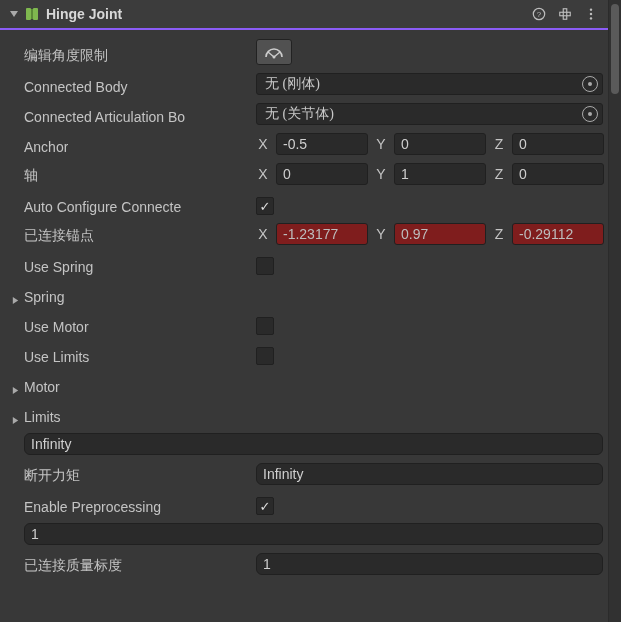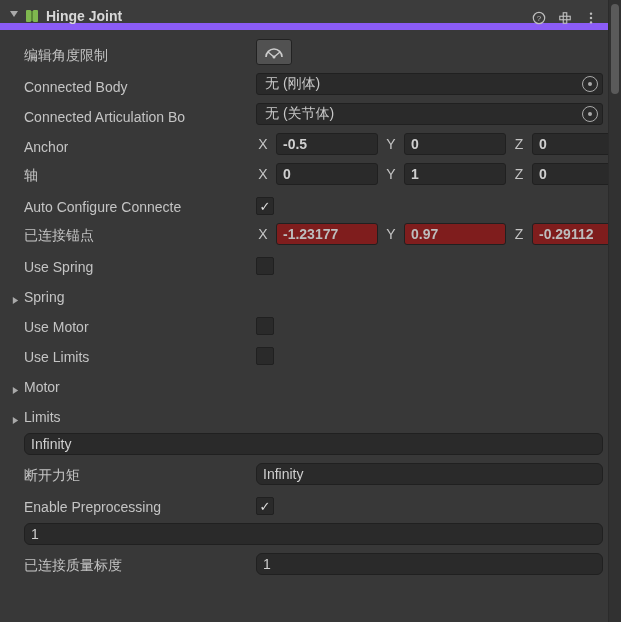--- a/index.html
+++ b/index.html
@@ -9,23 +9,24 @@
     font-family: -apple-system, "Segoe UI", Arial, sans-serif;
     font-size: 14px;
     width: 621px;
     height: 622px;
     overflow: hidden;
     position: relative;
   }
   .panel { width: 609px; }
   .header {
     display: flex;
+    align-items: center;
     height: 30px;
     background: #3c3c3c;
-    border-bottom: 7px solid #8b5cf6;
+    border-bottom: 2px solid #8b5cf6;
     padding: 8px 8px;
   }
   .foldout {
     width: 12px; height: 12px;
     display: inline-flex; align-items: center; justify-content: center;
     color: #aaa; font-size: 10px;
     margin-right: 4px;
   }
   .comp-icon {
     width: 16px; height: 16px;
@@ -70,20 +71,21 @@
   .obj-field {
     flex: 1;
     height: 22px;
     background: #2a2a2a;
     border: 1px solid #202020;
     border-radius: 3px;
     display: flex; align-items: center;
     padding: 0 6px 0 8px;
     color: #c8c8c8;
     position: relative;
+    font-family: Liberation Serif, serif;
   }
   .obj-picker {
     position: absolute; right: 4px; top: 2px;
     width: 16px; height: 16px;
     border: 1.5px solid #aaa; border-radius: 50%;
     display: flex; align-items: center; justify-content: center;
   }
   .obj-picker::after {
     content: ""; width: 4px; height: 4px; border-radius:50%; background:#aaa;
   }
@@ -91,21 +93,21 @@
   .num-input, .text-input {
     height: 22px;
     background: #2a2a2a;
     border: 1px solid #202020;
     border-radius: 3px;
     color: #cfcfcf;
     padding: 0 6px;
     font-size: 14px;
     font-family: inherit;
   }
-  .num-input { width: 102px; font-weight: bold; }
+  .num-input { width: 92px; }
   .num-input.ro { background: #7f1d1d; color: #bdbdbd; }
   .text-input { flex: 1; width: 100%; border-radius: 6px; }
   .checkbox {
     width: 18px; height: 18px;
     background: #2a2a2a;
     border: 1px solid #202020;
     border-radius: 2px;
     display: inline-flex; align-items:center; justify-content:center;
     color: #ddd; font-size: 13px;
   }

